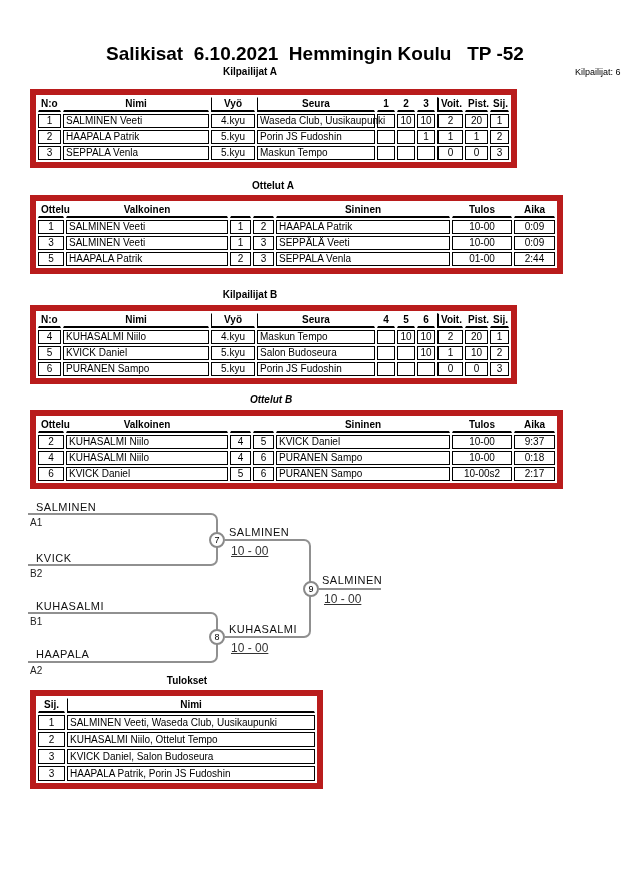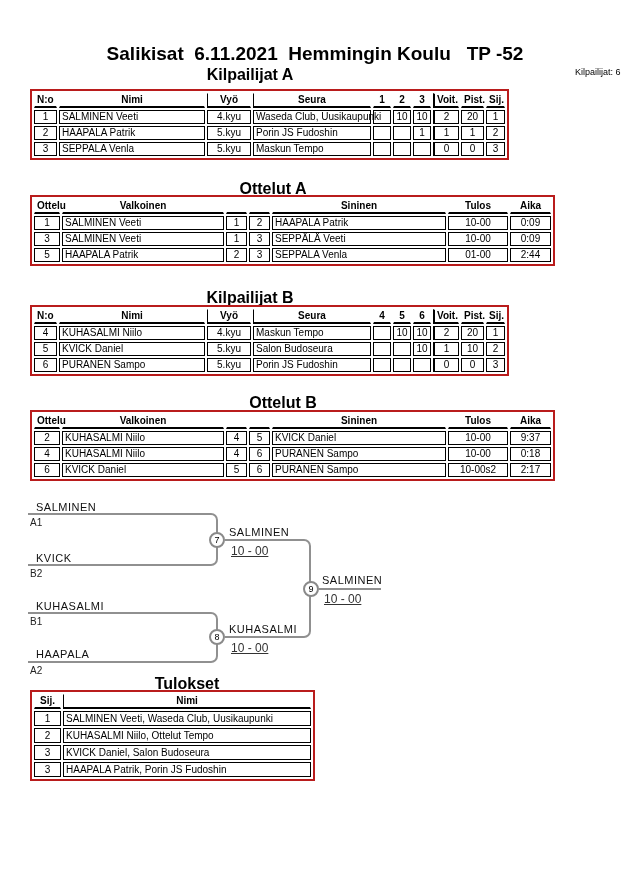--- a/index.html
+++ b/index.html
@@ -7,26 +7,26 @@
   body {
     width:630px; height:891px; position:relative; background:#fff;
     font-family:"Liberation Sans", sans-serif; color:#000;
   }
   .abs { position:absolute; }
   .page-title {
     left:0; top:43px; width:630px; text-align:center;
     font-size:19px; font-weight:bold; white-space:pre;
   }
   .section-title {
-    width:200px; text-align:center; font-size:16px; font-weight:bold;
+    width:200px; text-align:center; font-size:10px; font-weight:bold;
   }
   .count-label { font-size:9px;margin-left:32px; }
   table.tbl {
     position:absolute; border-collapse:separate; border-spacing:2px;
-    border:2px solid #b91c1c; table-layout:fixed; background:#fff;
+    border:6px solid #b91c1c; table-layout:fixed; background:#fff;
   }
   .tbl th, .tbl td {
     font-size:10px; line-height:12px; height:14px; padding:0 2px;
     white-space:nowrap; overflow:visible;
   }
   .tbl td { border:1px solid #000; }
   .tbl th {
     border:1px solid transparent; border-bottom:2px solid #000;
     font-weight:bold; text-align:center;
   }
@@ -50,21 +50,21 @@
   .bnode {
     position:absolute; width:16px; height:16px; border-radius:50%;
     background:#fff; border:2px solid #8a8a8a;
     display:flex; align-items:center; justify-content:center;
     font-size:9px; color:#000; z-index:2;
   }
 </style>
 </head>
 <body>
 
-<div class="abs page-title">Salikisat  6.11.2021  Hemmingin Koulu   TP -52</div>
+<div class="abs page-title">Salikisat  6.10.2021  Hemmingin Koulu   TP -52</div>
 <div class="abs section-title" style="left:150px; top:66px;">Kilpailijat A</div>
 <div class="abs count-label" style="left:543px; top:67px;">Kilpailijat: 6</div>
 
 <table class="tbl" style="left:30px; top:89px; width:479px;">
   <colgroup>
       <col style="width:23px">
       <col style="width:146px">
       <col style="width:44px">
       <col style="width:118px">
       <col style="width:18px">
@@ -236,21 +236,21 @@
     <td class="c"></td>
     <td class="c"></td>
     <td class="c"></td>
     <td class="c grp">0</td>
     <td class="c">0</td>
     <td class="c">3</td>
   </tr>
 </tbody>
   </table>
 
-<div class="abs section-title" style="left:183px; top:394px;">Ottelut B</div>
+<div class="abs section-title" style="left:171px; top:394px;font-style:italic;">Ottelut B</div>
 <table class="tbl" style="left:30px; top:410px; width:525px;">
   <colgroup>
       <col style="width:26px">
       <col style="width:162px">
       <col style="width:21px">
       <col style="width:21px">
       <col style="width:174px">
       <col style="width:60px">
       <col style="width:41px">
     </colgroup>

